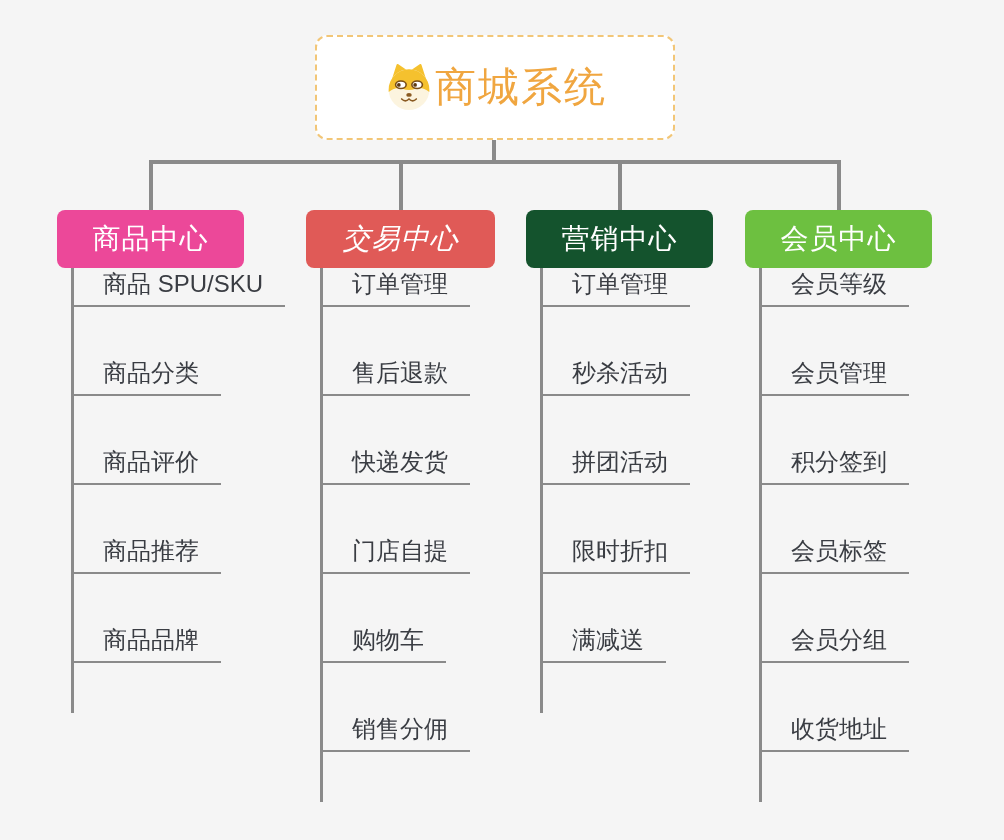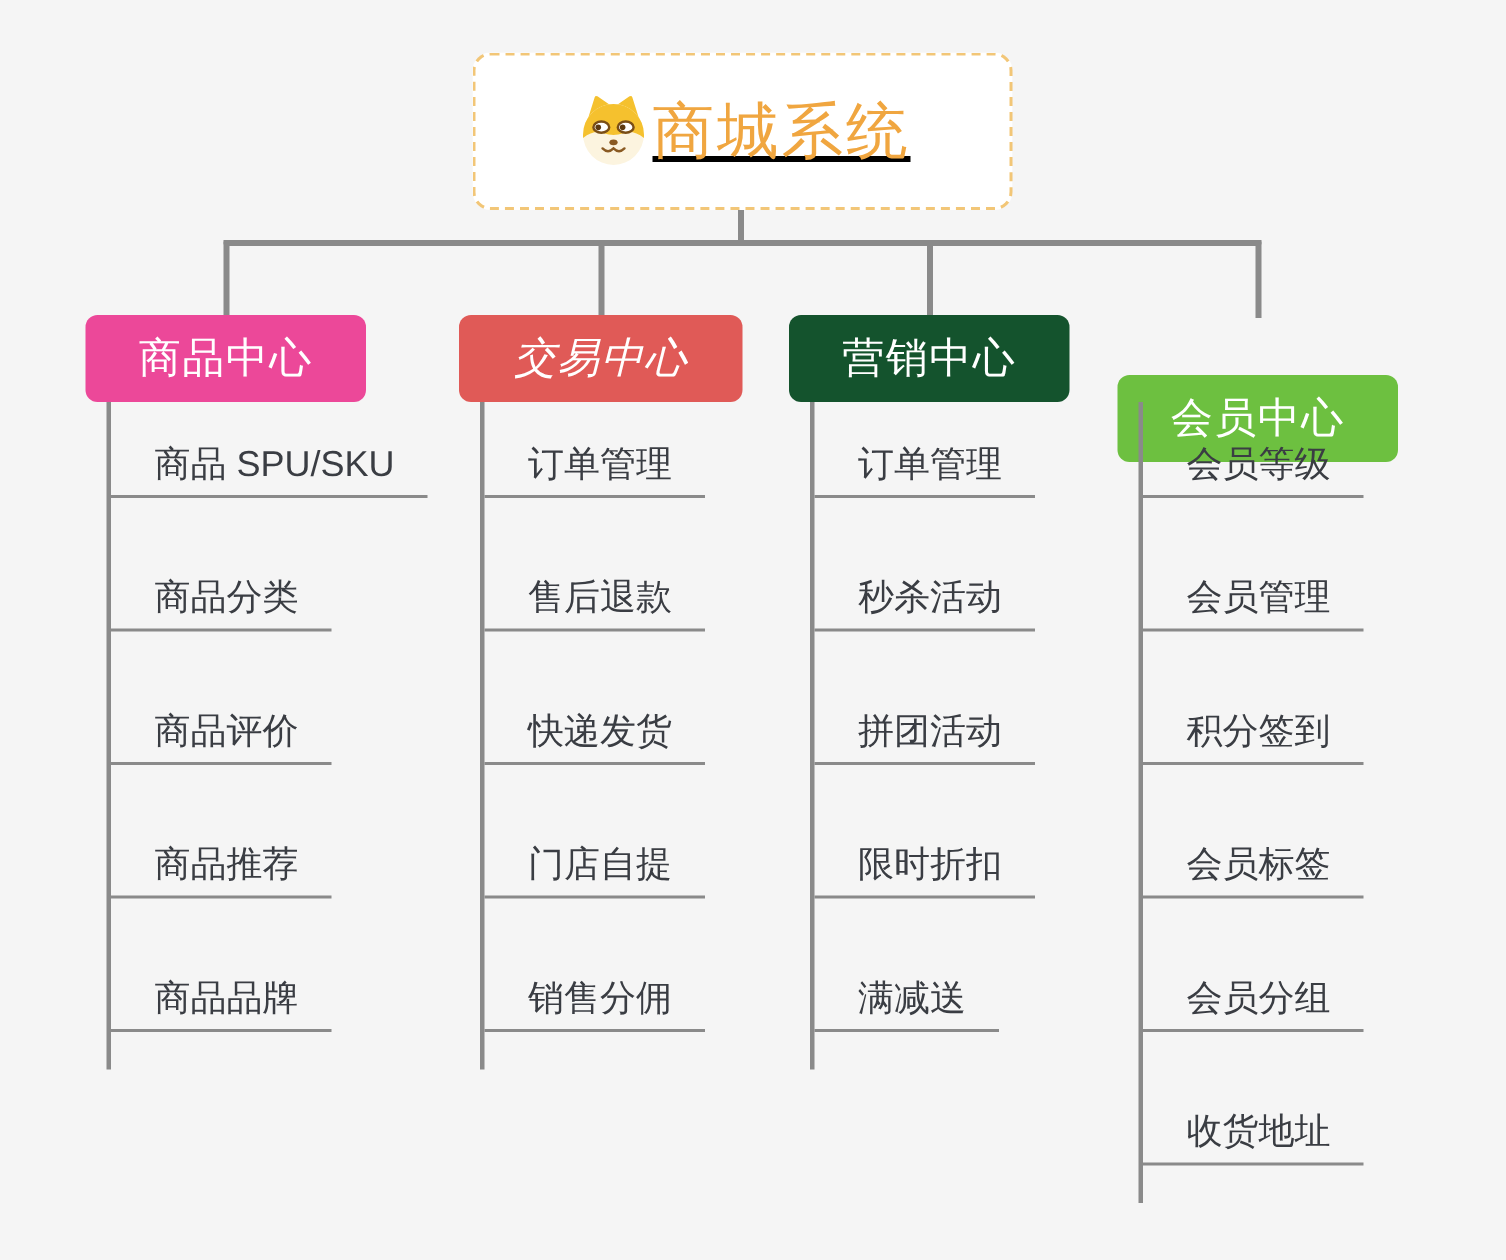--- a/index.html
+++ b/index.html
@@ -31,21 +31,20 @@
     left: 315px; top: 35px;
     width: 360px; height: 105px;
     background: #ffffff;
     border: 2px dashed #f2c677;
     border-radius: 12px;
     box-sizing: border-box;
     display: flex;
     align-items: center;
     justify-content: center;
     cursor: pointer;
-    text-decoration: underline;
   }
   .root-title {
     font-size: 41px;
     letter-spacing: 2px;
     color: #f0a640;
     white-space: nowrap;
   }
   .dog-icon { width: 52px; height: 52px; display: block; }
 
   
@@ -73,21 +72,21 @@
     top: 268px;
     border-left: 3px solid #8a8a8a;
   }
   .col-0 { left: 71px; }
   .col-1 { left: 320px; }
   .col-2 { left: 540px; }
   .col-3 { left: 759px; }
   .leaf {
     height: 89px;
     display: flex;
-    align-items: center;
+    align-items: flex-start;
   }
   .leaf > span {
     display: inline-block;
     white-space: nowrap;
     font-size: 24px;
     color: #3a3d43;
     padding: 0 22px 5px 29px;
     border-bottom: 2px solid #8a8a8a;
     cursor: pointer;
   }
@@ -118,21 +117,21 @@
         <ellipse cx="32" cy="40.5" rx="3.4" ry="2.4" fill="#8a5a22"></ellipse>
         <path d="M23 45.5 Q27.5 50 32 45.5 Q36.5 50 41 45.5" fill="none" stroke="#8a5a22" stroke-width="2" stroke-linecap="round"></path>
       </svg>
     </span>
     <span class="root-title">商城系统</span>
   </div>
 
   <div class="branch-node bn-0" style="background: #ec4899;">商品中心</div>
   <div class="branch-node bn-1" style="background: rgb(224, 90, 87); font-style: italic;">交易中心</div>
   <div class="branch-node bn-2" style="background: #14532d;">营销中心</div>
-  <div class="branch-node bn-3" style="background: rgb(109, 192, 64); margin-top: 40px;">会员中心</div>
+  <div class="branch-node bn-3" style="background: rgb(109, 192, 64);">会员中心</div>
 
   <div class="column col-0">
     <div class="leaf">
         <span>商品 SPU/SKU</span>
       </div>
     <div class="leaf">
         <span>商品分类</span>
       </div>
     <div class="leaf">
         <span>商品评价</span>
@@ -152,20 +151,23 @@
     <div class="leaf">
         <span>售后退款</span>
       </div>
     <div class="leaf">
         <span>快递发货</span>
       </div>
     <div class="leaf">
         <span>门店自提</span>
       </div>
     <div class="leaf">
+        <span>购物车</span>
+      </div>
+    <div class="leaf">
         <span>销售分佣</span>
       </div>
   </div>
 
   <div class="column col-2">
     <div class="leaf">
         <span>订单管理</span>
       </div>
     <div class="leaf">
         <span>秒杀活动</span>

